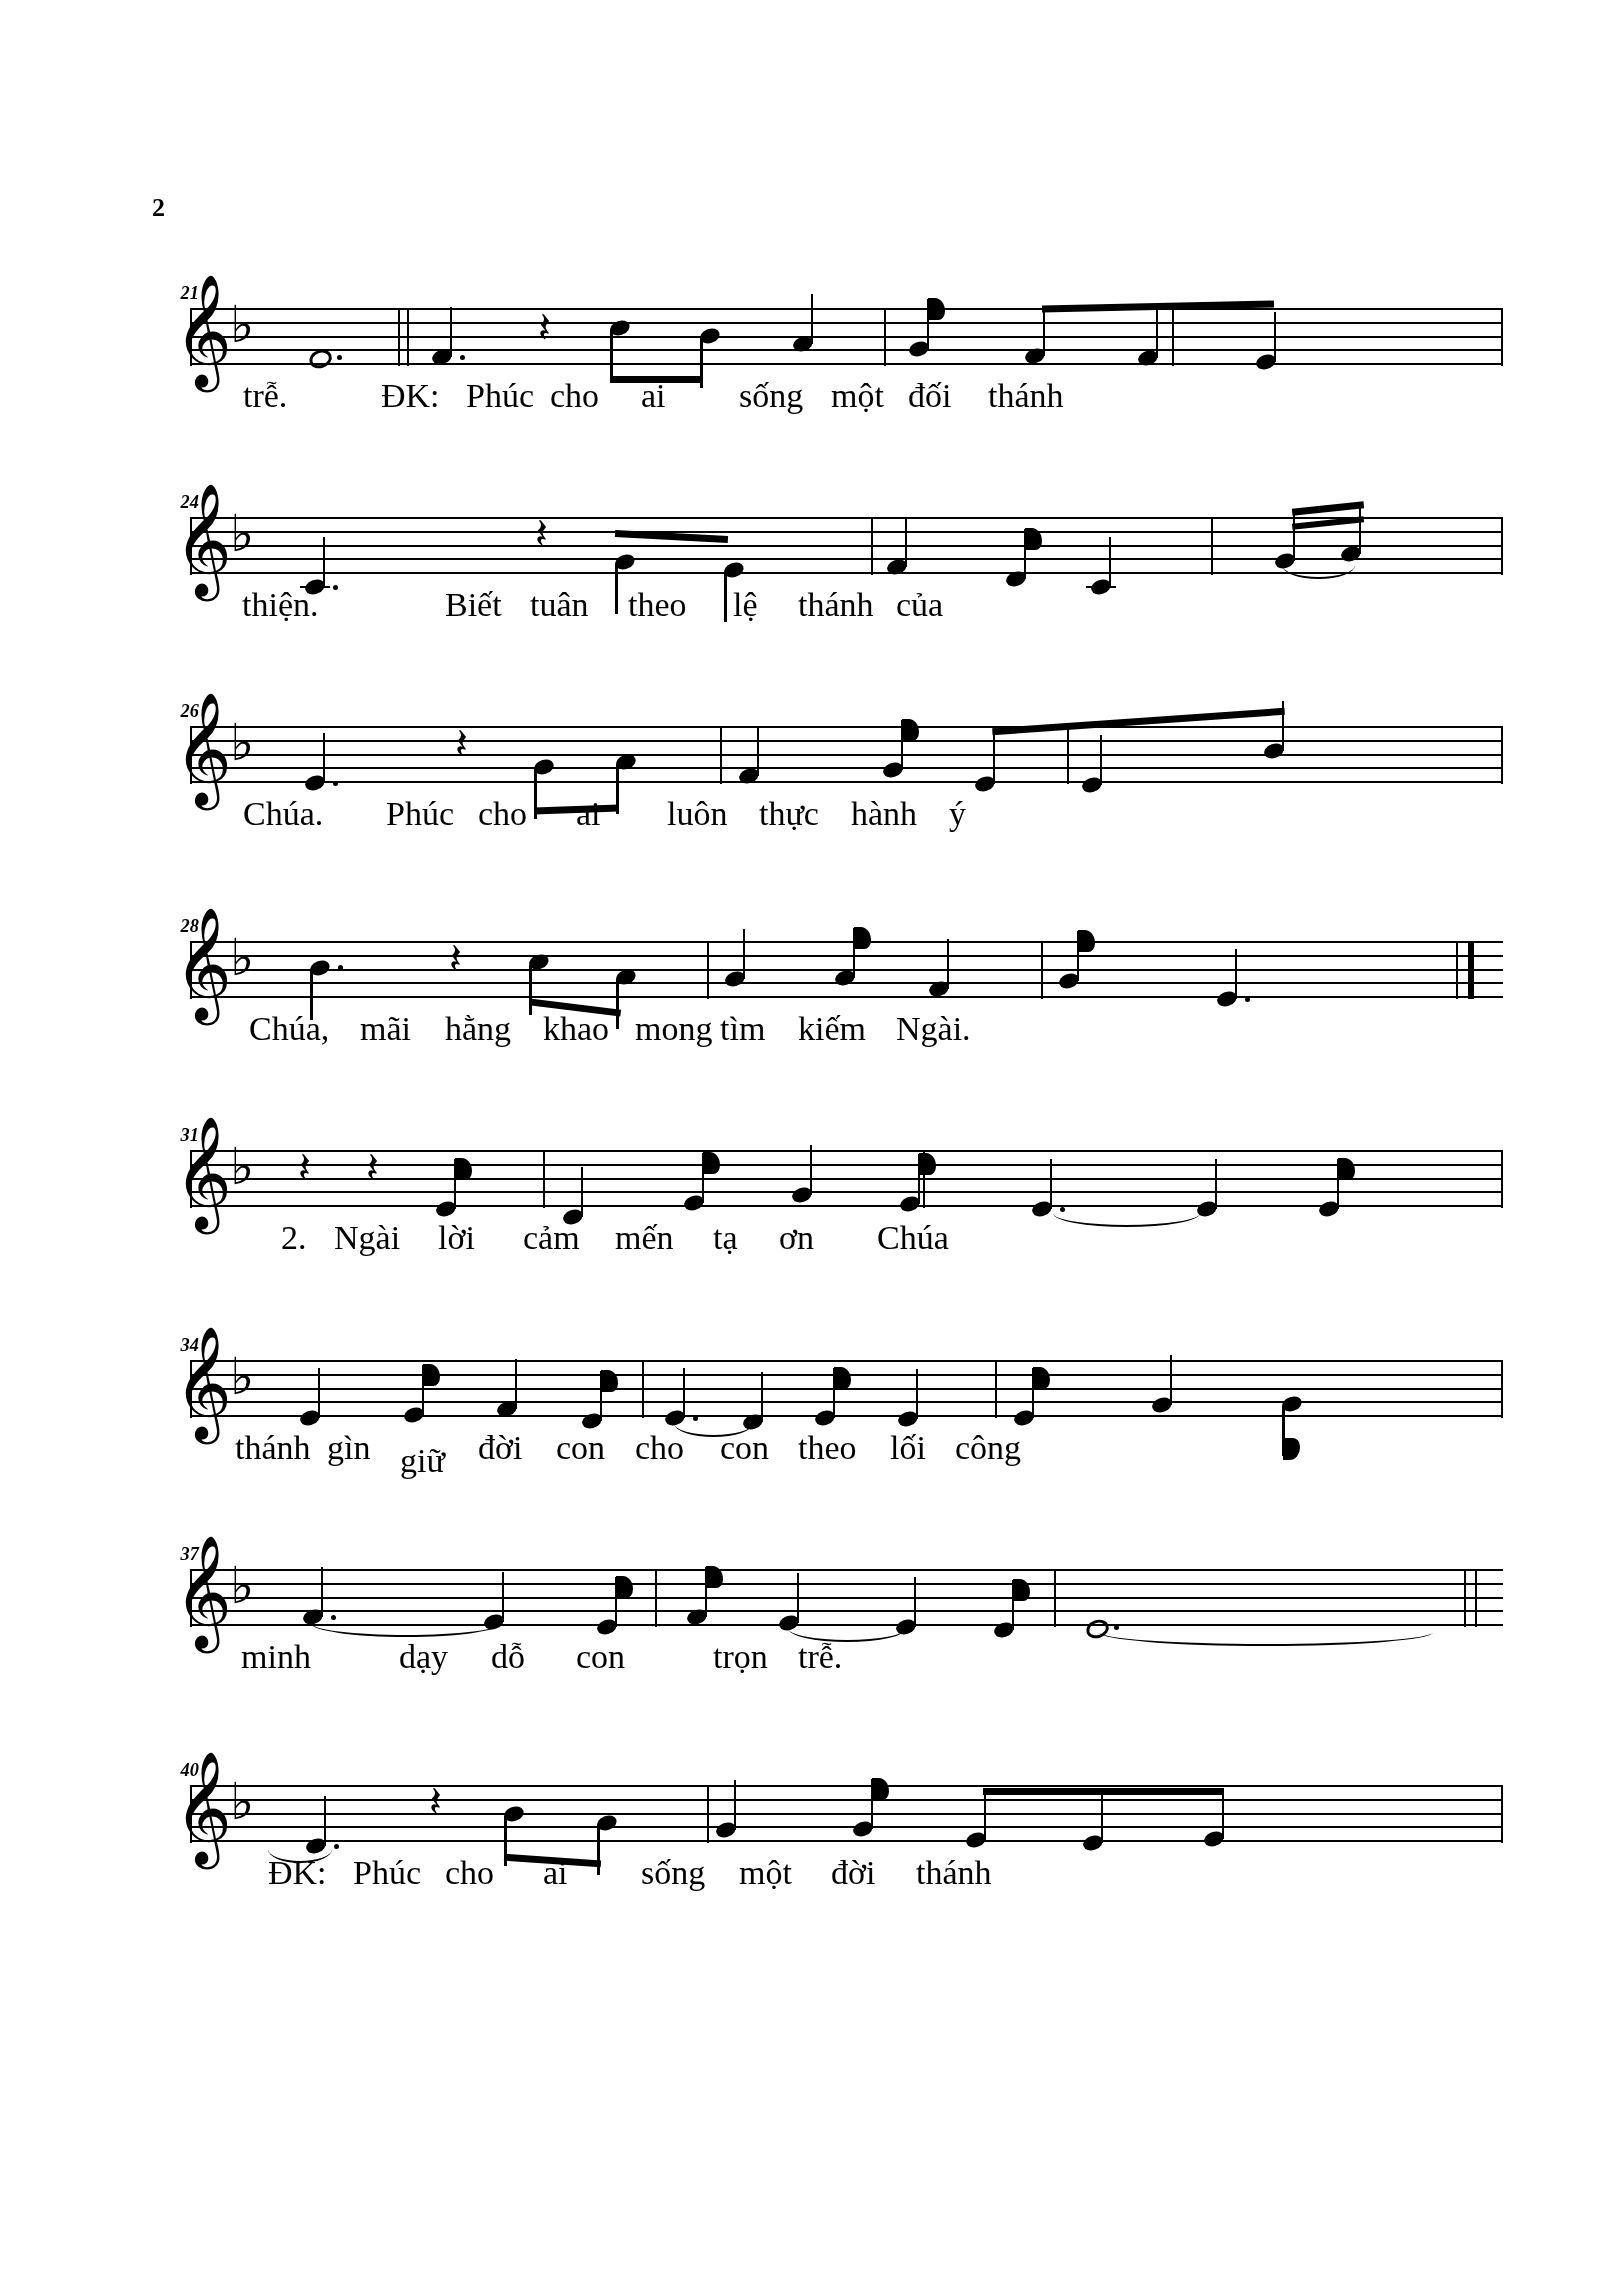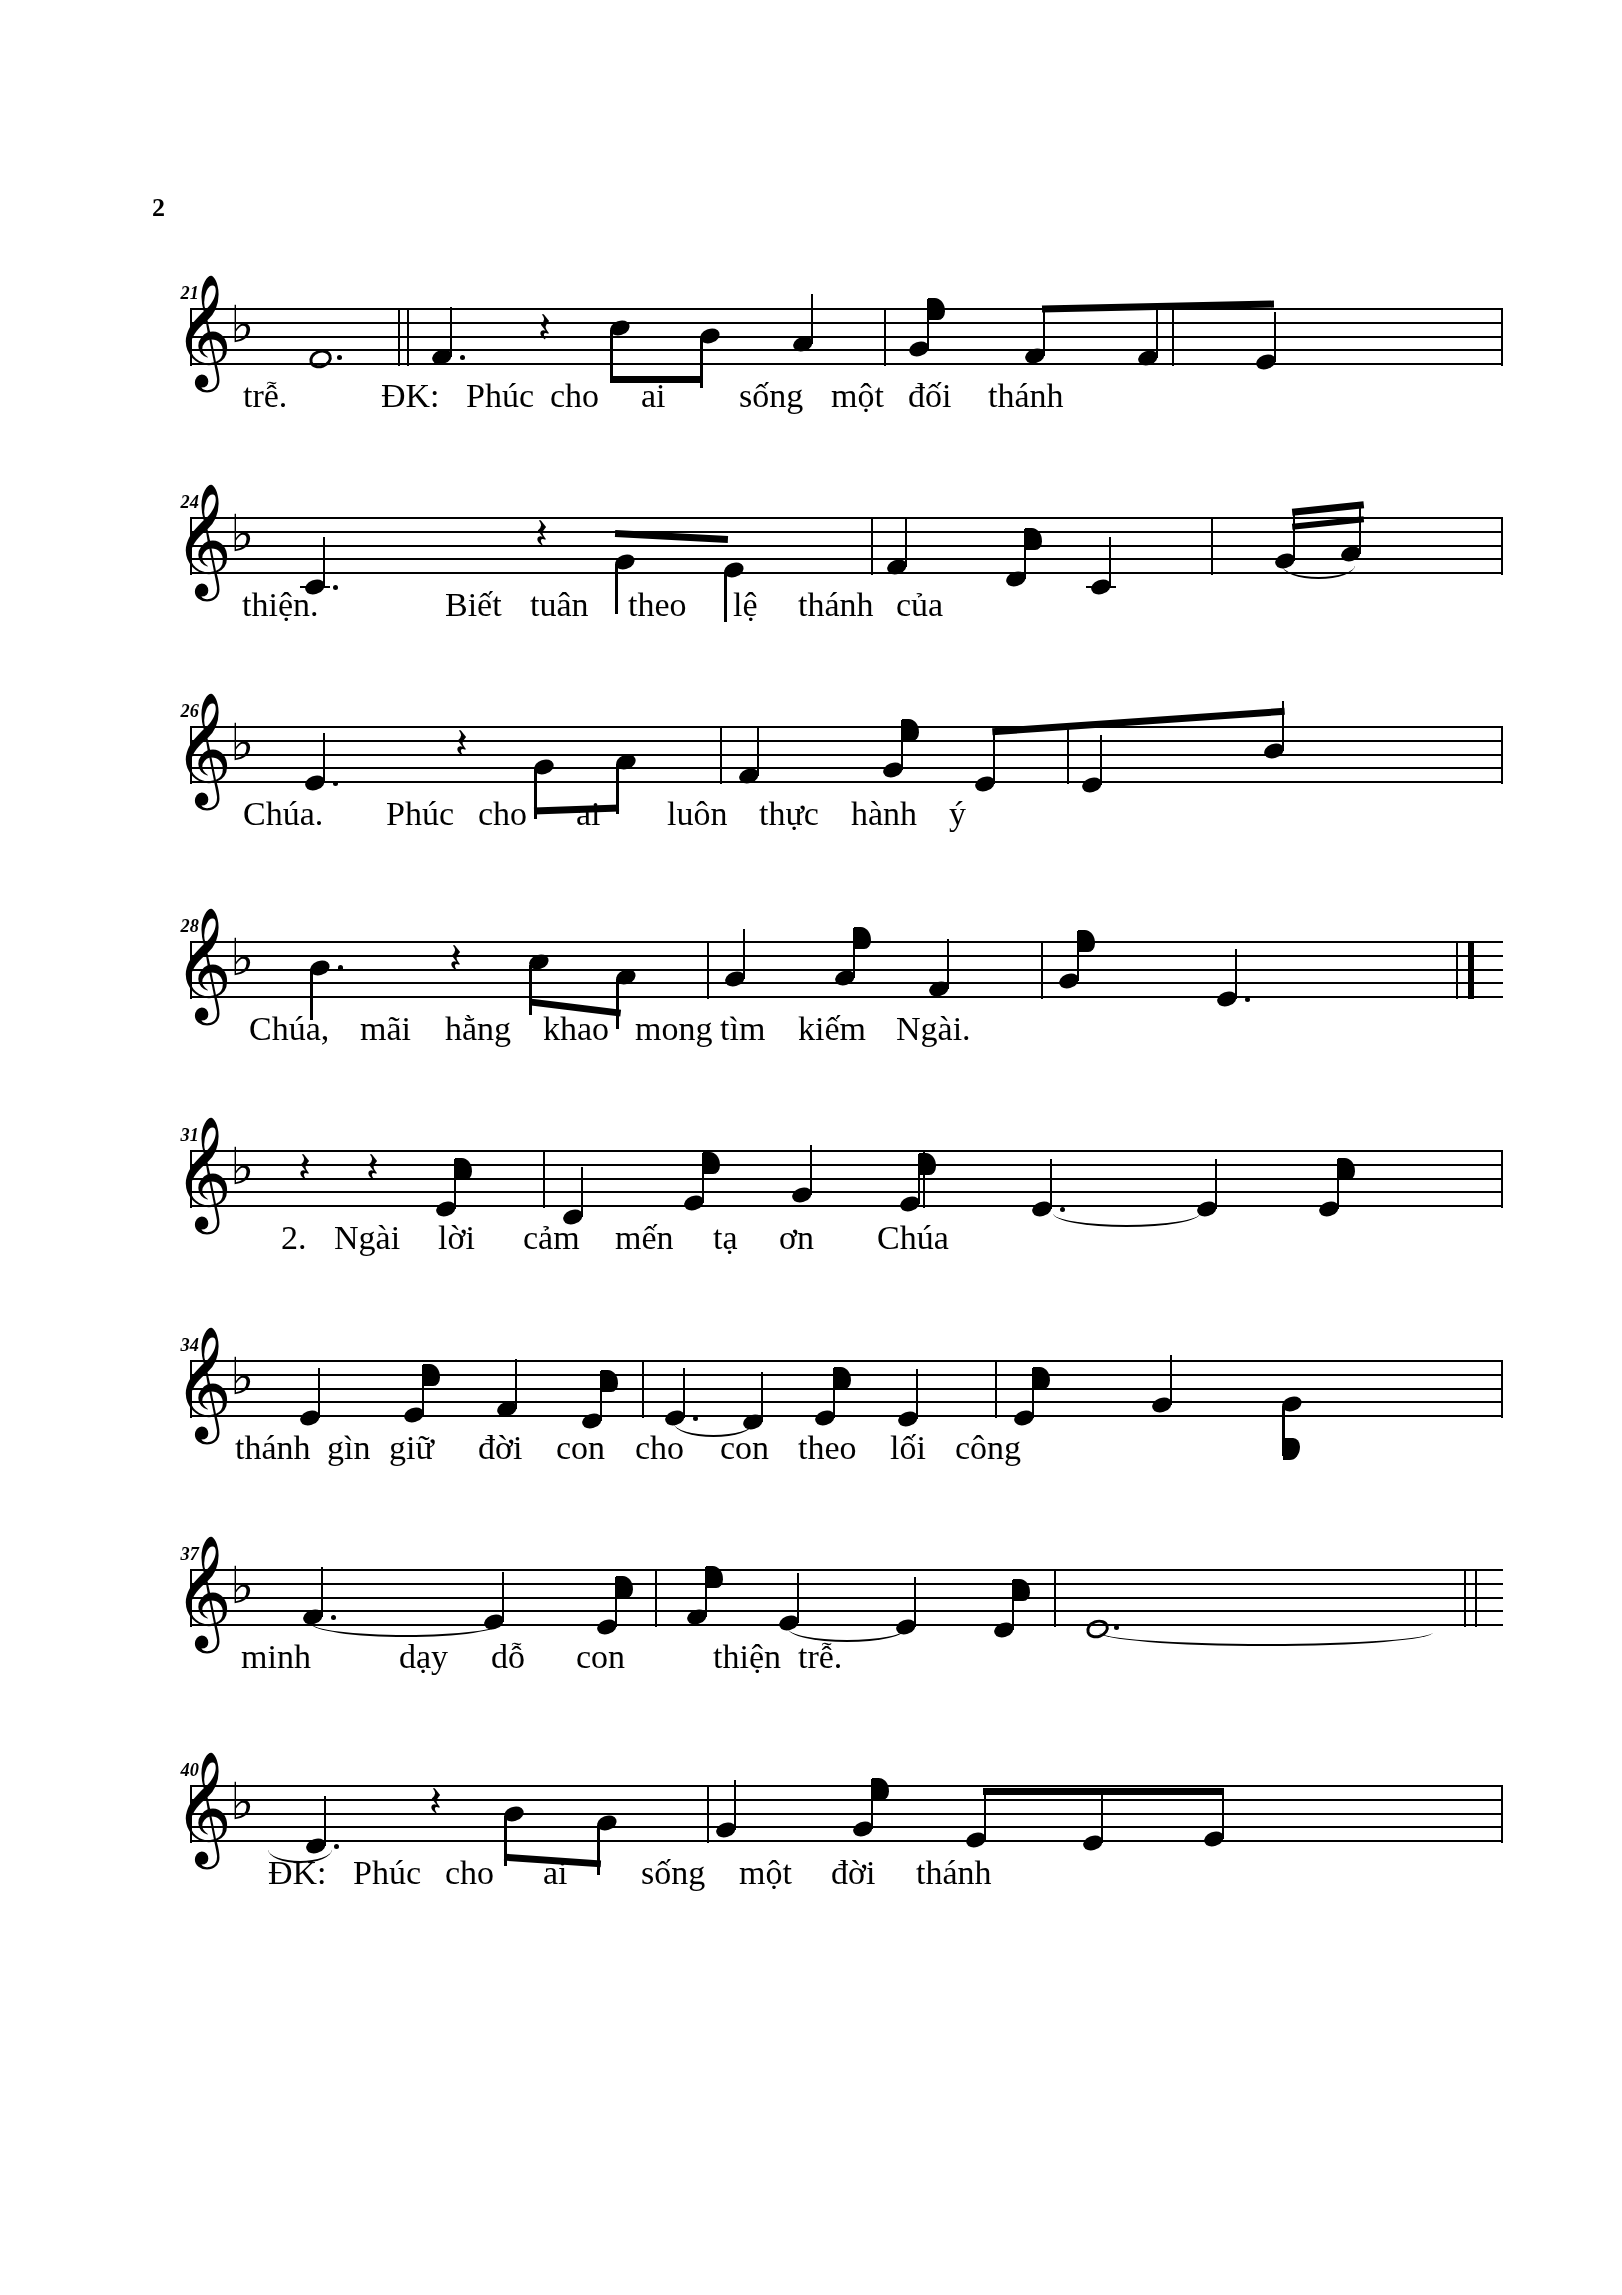--- a/index.html
+++ b/index.html
@@ -569,21 +569,21 @@
     </div>
     <div class="note" style="left:1112px; top:37px;">
       <div class="head"></div>
       <div class="stem down"></div>
       <div class="flag down"></div>
     </div>
 
     <div class="lyrics">
       <span style="left:65px;">thánh</span>
       <span style="left:157px;">gìn</span>
-      <span style="left:219px;">giữ</span>
+      <span style="left:230px;margin-top:13px;">giữ</span>
       <span style="left:308px;">đời</span>
       <span style="left:386px;">con</span>
       <span style="left:465px;">cho</span>
       <span style="left:550px;">con</span>
       <span style="left:628px;">theo</span>
       <span style="left:720px;">lối</span>
       <span style="left:785px;">công</span>
     </div>
   </div>
 
@@ -644,21 +644,21 @@
       <div class="head open"></div>
       <div class="dot"></div>
     </div>
     <div class="tie" style="left:929px; top:63px; width:334px;"></div>
 
     <div class="lyrics">
       <span style="left:71px;">minh</span>
       <span style="left:229px;">dạy</span>
       <span style="left:321px;">dỗ</span>
       <span style="left:406px;">con</span>
-      <span style="left:543px;">thiện</span>
+      <span style="left:543px;">trọn</span>
       <span style="left:628px;">trễ.</span>
     </div>
   </div>
 
   <div class="system" style="top:1785px;">
     <div class="measure-number">40</div>
     <div class="staff">
       <div class="line l0"></div>
       <div class="line l1"></div>
       <div class="line l2"></div>

